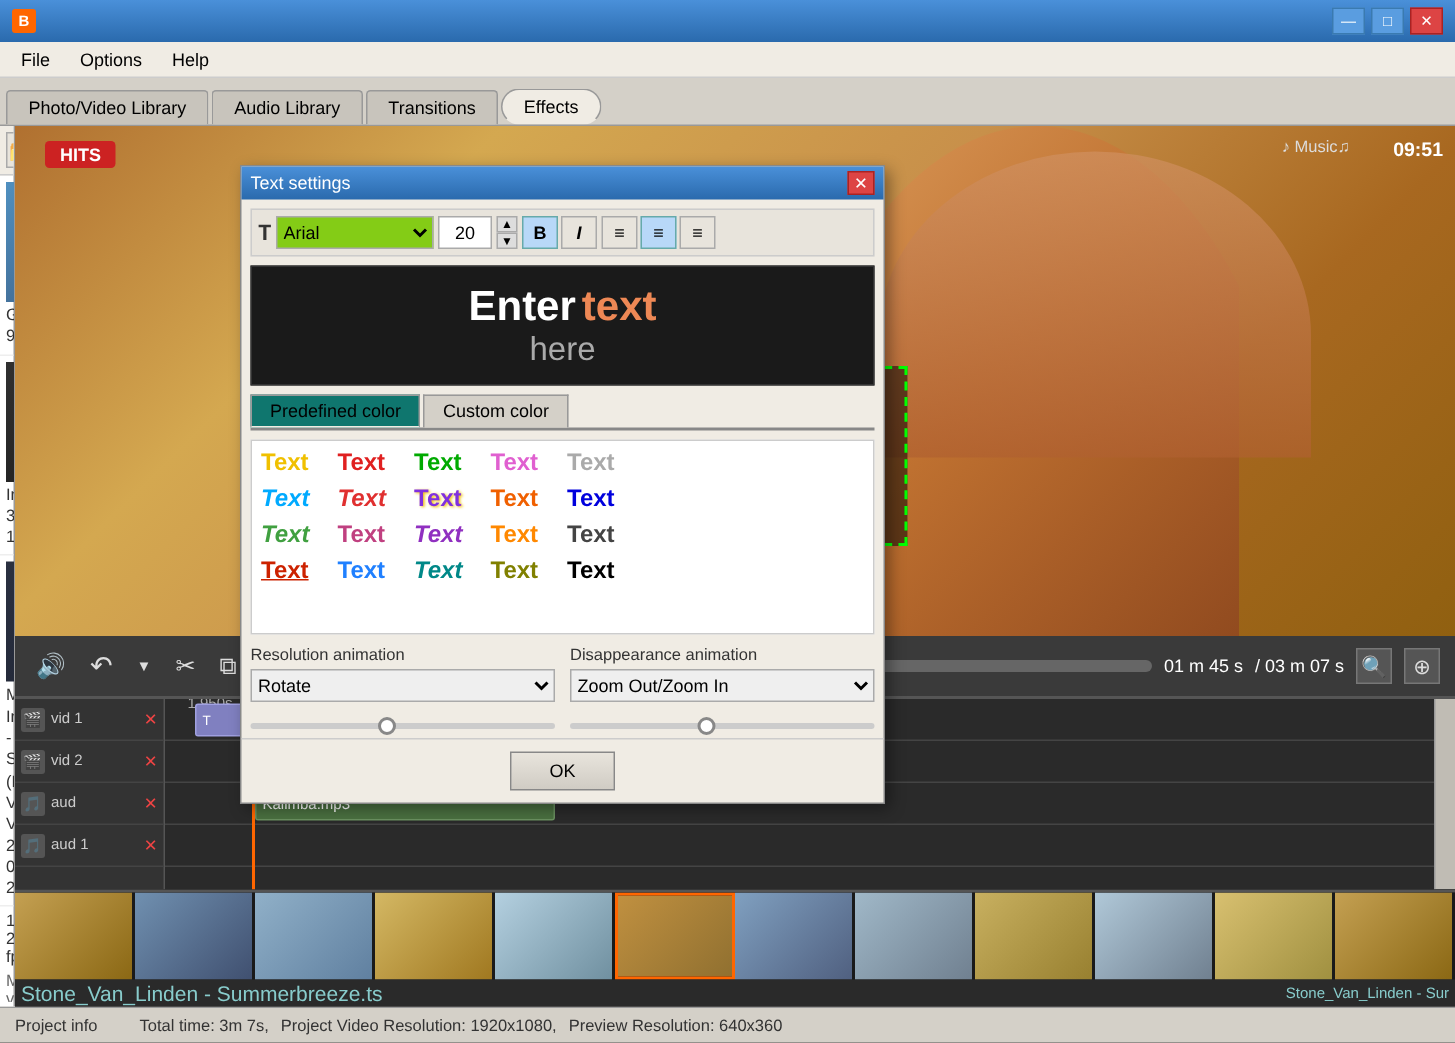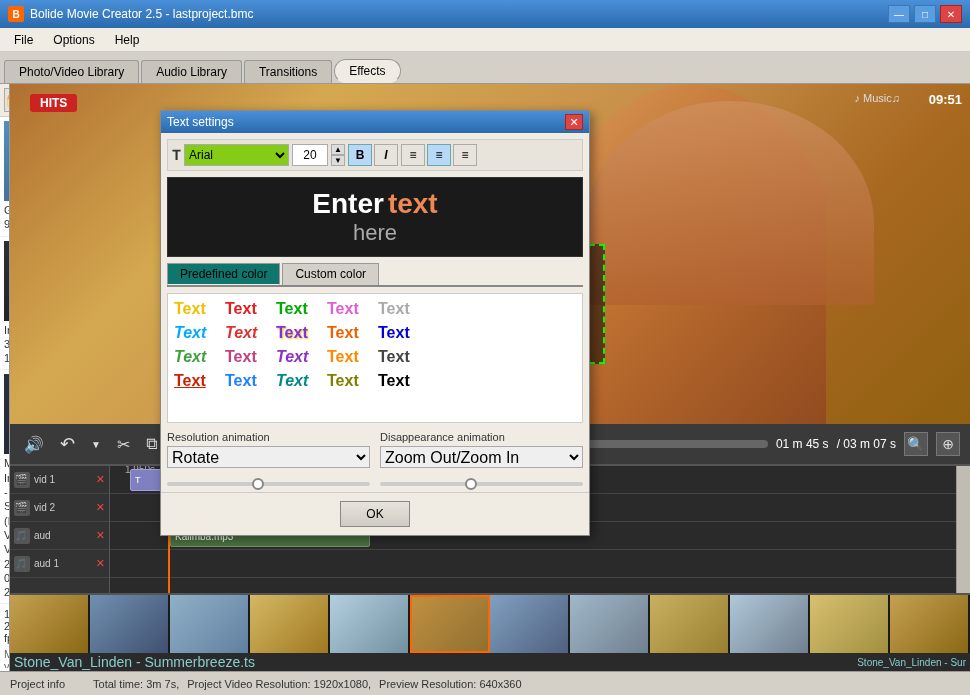--- a/index.html
+++ b/index.html
@@ -531,21 +531,21 @@
       flex: 1;
     }
     .anim-label {
       font-size: 11px;
       margin-bottom: 3px;
       color: #333;
     }
     .anim-select {
       width: 100%;
       height: 22px;
-      font-size: 16px;
+      font-size: 12px;
       border: 1px solid #aaa;
     }
     .slider-track {
       width: 100%;
       height: 4px;
       background: #ccc;
       border-radius: 2px;
       position: relative;
       margin-top: 14px;
     }
@@ -647,21 +647,20 @@
     }
   </style>
 </head>
 <body>
 
 <div class="title-bar">
   <div class="title-bar-left">
     <div class="title-bar-icon">
         <span>B</span>
       </div>
-    <span>Bolide Movie Creator 2.5 - lastproject.bmc</span>
   </div>
   <div class="title-bar-controls">
     <div class="tb-btn">—</div>
     <div class="tb-btn">□</div>
     <div class="tb-btn close">✕</div>
   </div>
 </div>
 
 <div class="menu-bar">
   <span class="menu-item">File</span>

